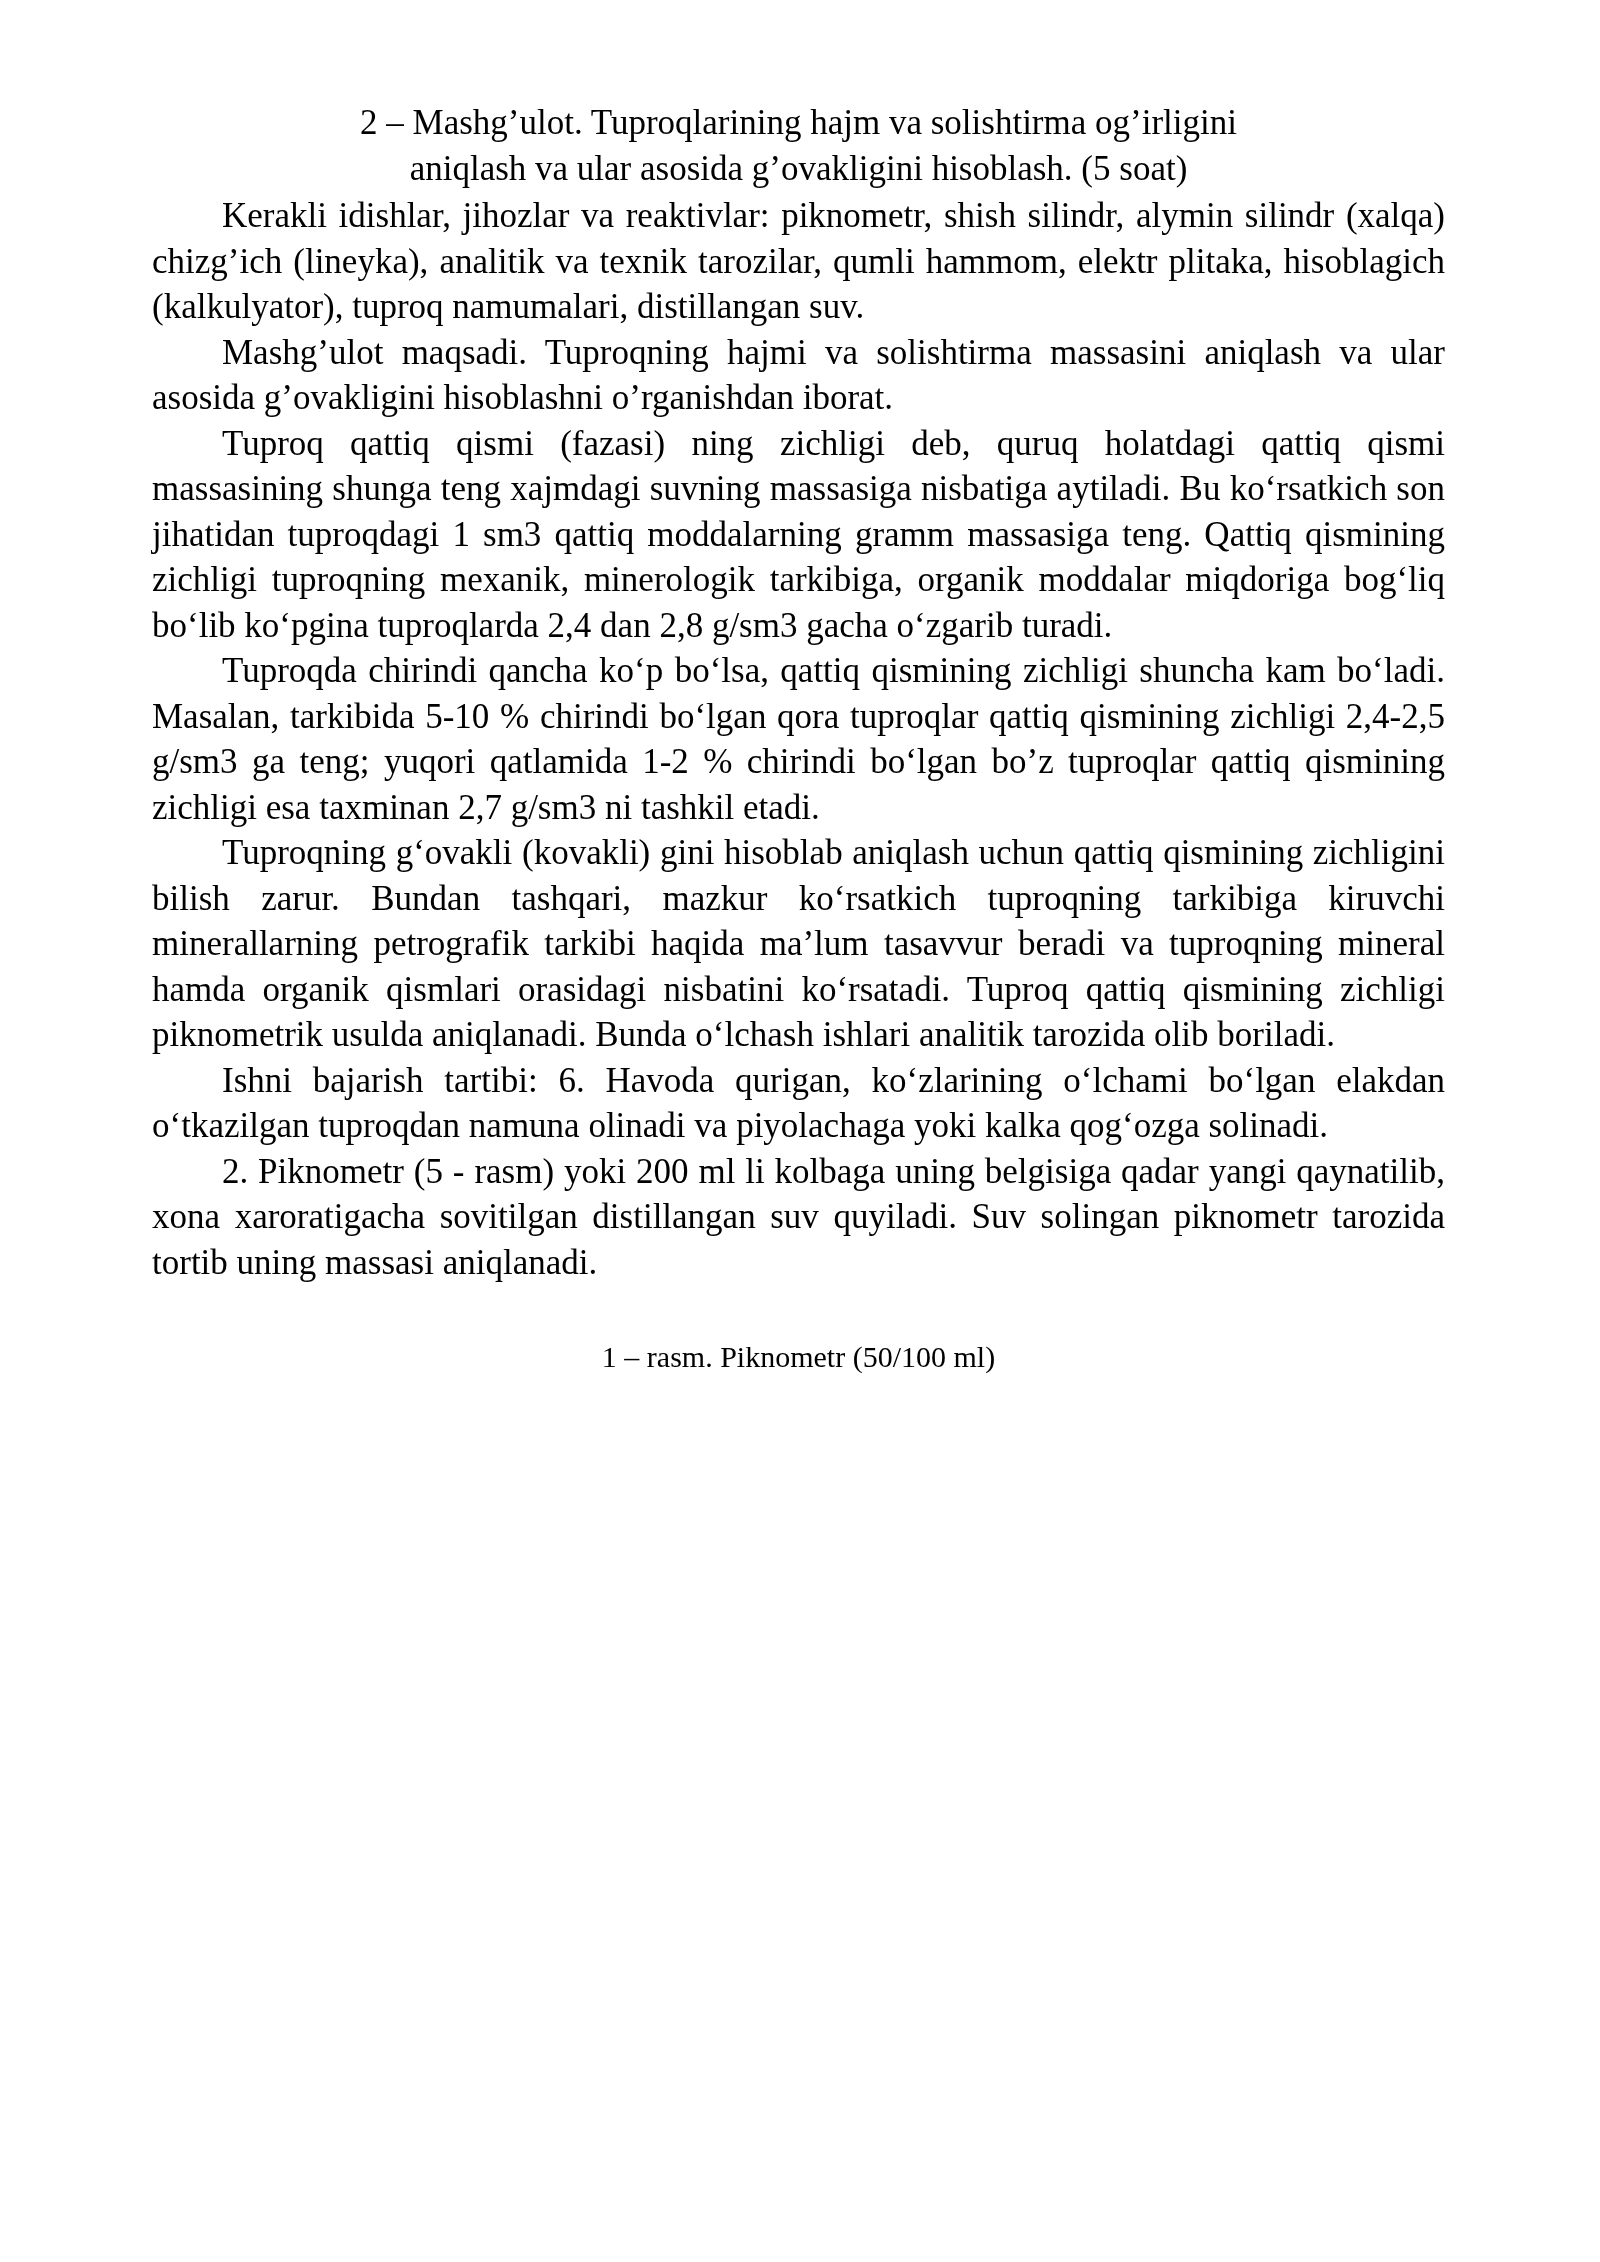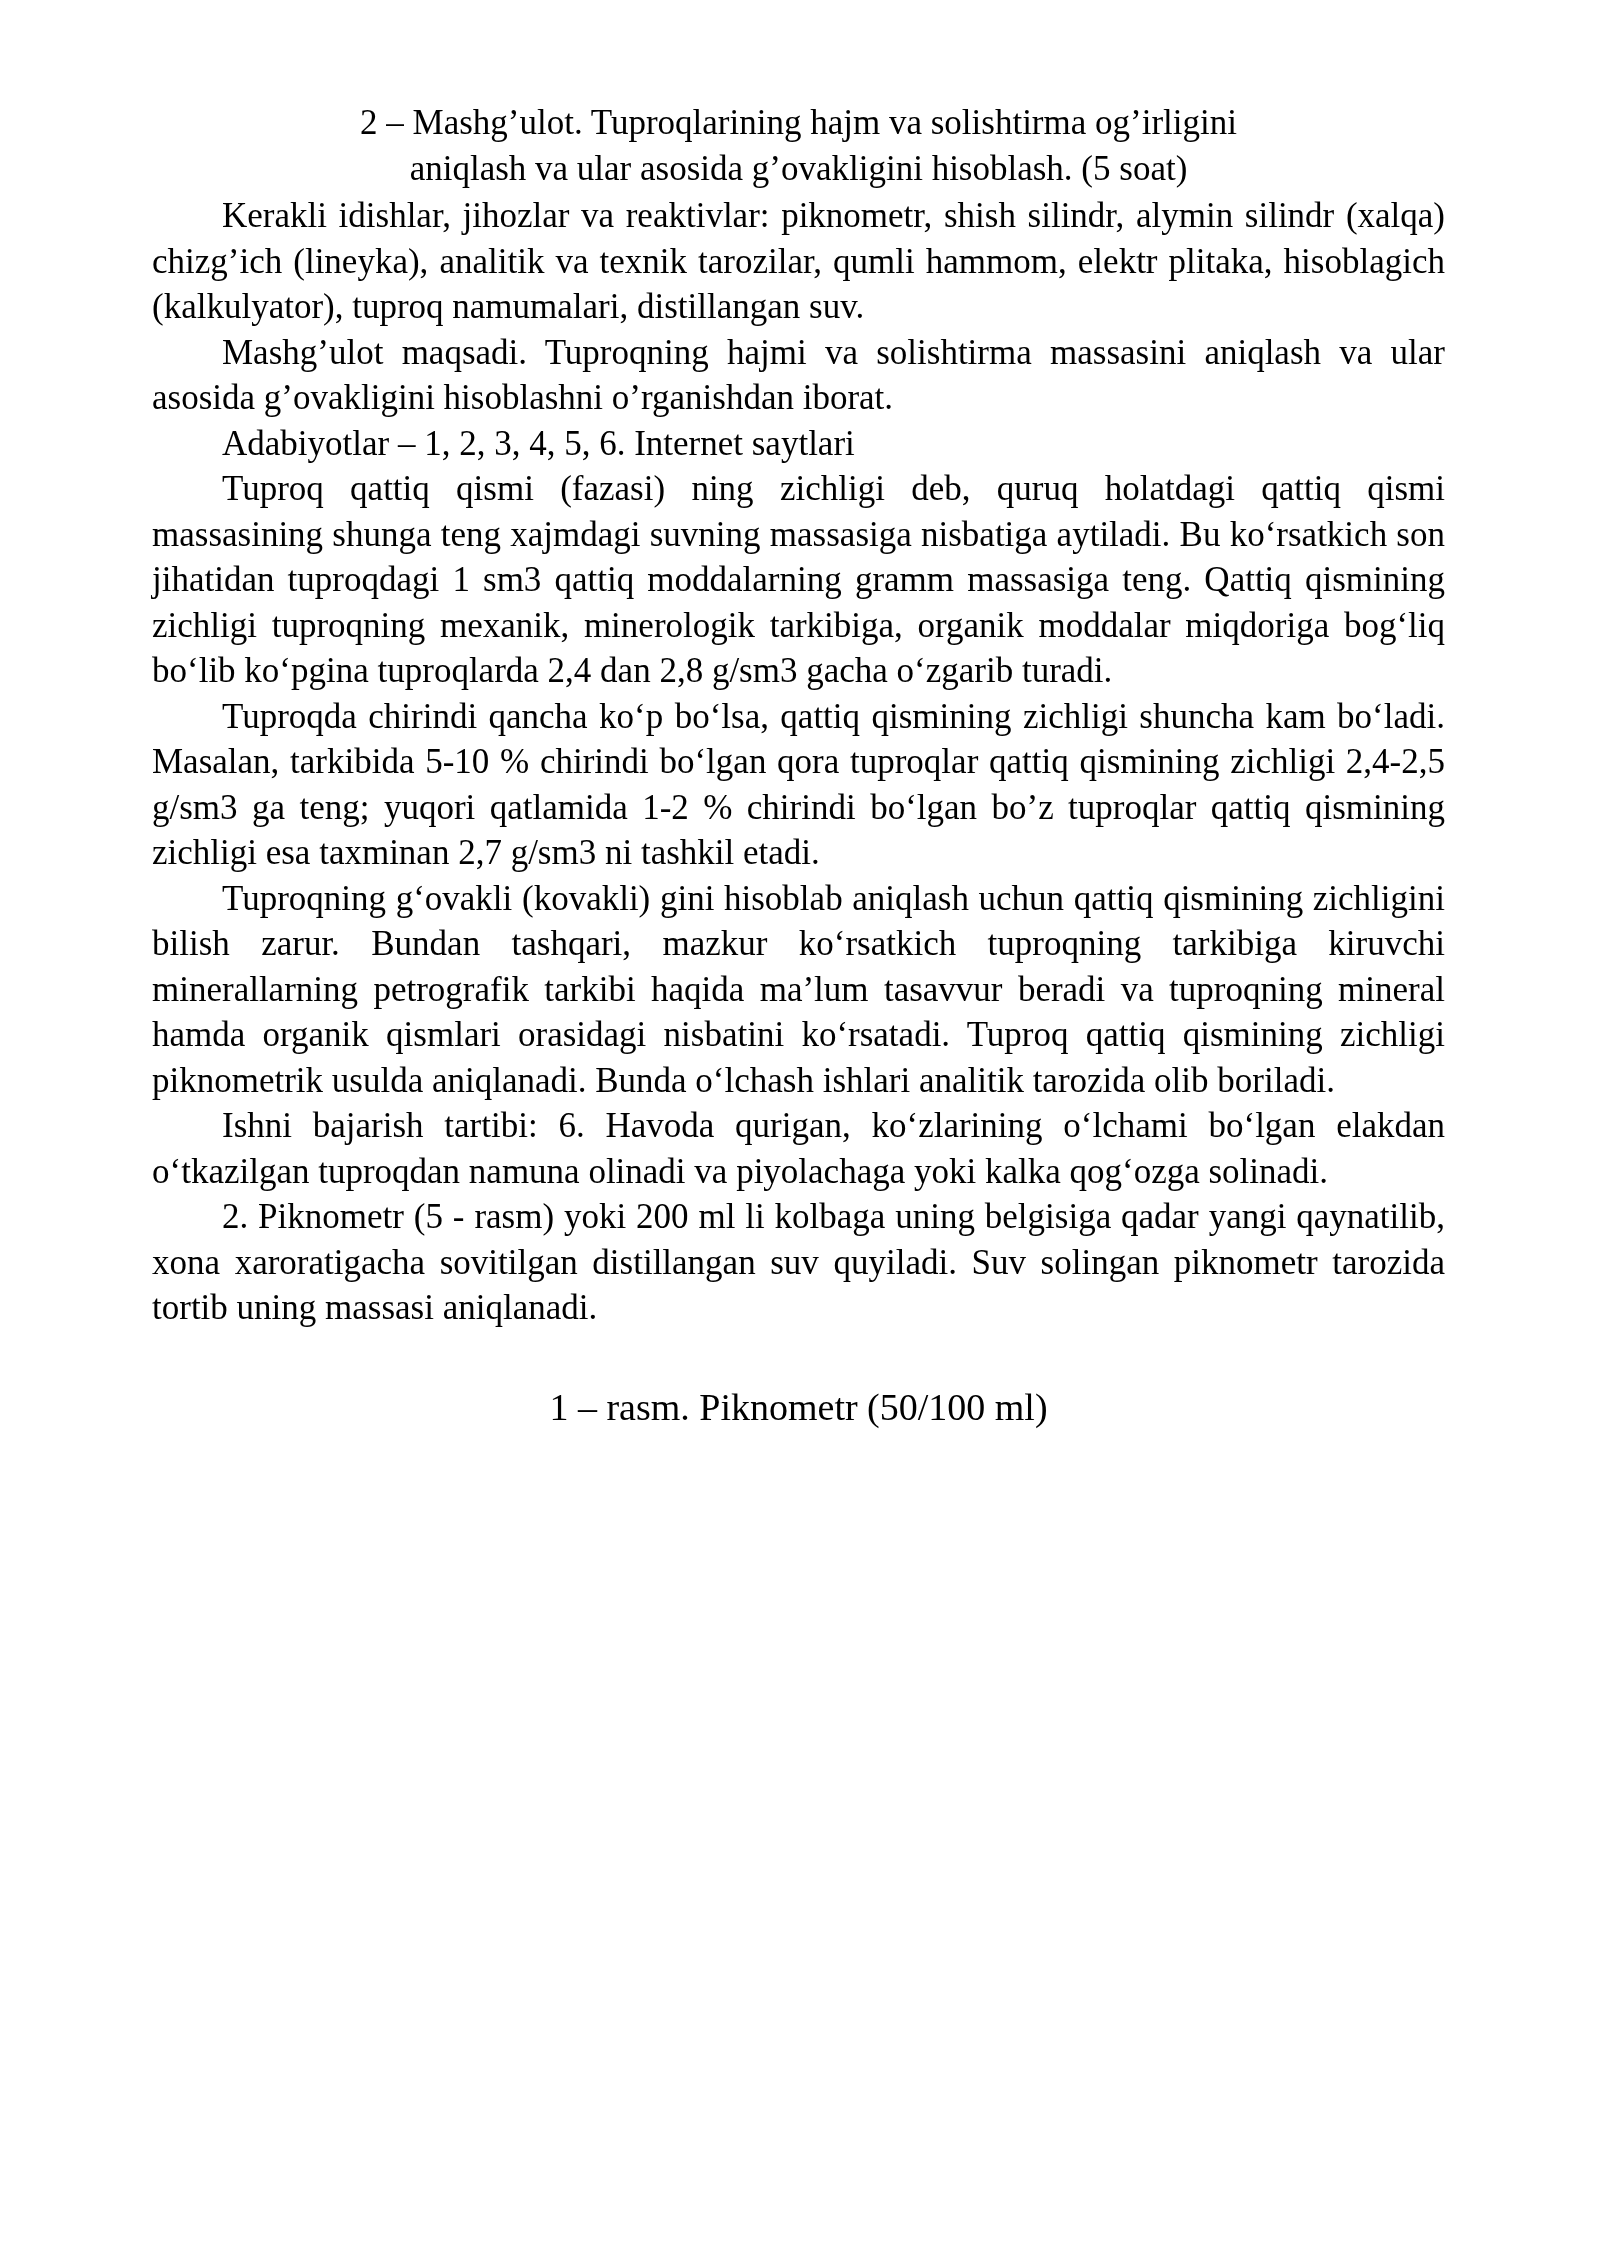--- a/index.html
+++ b/index.html
@@ -40,37 +40,36 @@
     text-justify: inter-word;
     text-indent: 70px;
     hyphens: none;
   }
   p.body-para.no-justify {
     text-align: left;
   }
   .figure-caption {
     margin-top: 52px;
     text-align: center;
-    font-size: 38px;
+    font-size: 30px;
     line-height: 1.30;
   }
 </style>
 </head>
 <body>
 
 <div class="page">
 
   <div class="doc-title">
     <span class="title-line">2 – Mashg’ulot.  Tuproqlarining hajm va solishtirma og’irligini</span>
     <span class="title-line">aniqlash va ular asosida g’ovakligini hisoblash. (5 soat)</span>
   </div>
 
   <p class="body-para">Kerakli idishlar, jihozlar va reaktivlar: piknometr, shish silindr, alymin silindr (xalqa) chizg’ich (lineyka), analitik va texnik tarozilar, qumli hammom, elektr plitaka, hisoblagich (kalkulyator), tuproq namumalari, distillangan suv.</p>
   <p class="body-para">Mashg’ulot maqsadi. Tuproqning hajmi va solishtirma massasini aniqlash va ular asosida g’ovakligini hisoblashni o’rganishdan iborat.</p>
-  <p class="body-para no-justify">Adabiyotlar – 1, 2, 3, 4, 5, 6. Internet saytlari</p>
   <p class="body-para">Tuproq qattiq qismi (fazasi) ning zichligi deb, quruq holatdagi qattiq qismi massasining shunga teng xajmdagi suvning massasiga nisbatiga aytiladi. Bu koʻrsatkich son jihatidan tuproqdagi 1 sm3 qattiq moddalarning gramm massasiga teng. Qattiq qismining zichligi tuproqning mexanik, minerologik tarkibiga, organik moddalar miqdoriga bogʻliq boʻlib koʻpgina tuproqlarda 2,4 dan 2,8 g/sm3 gacha oʻzgarib turadi.</p>
   <p class="body-para">Tuproqda chirindi qancha koʻp boʻlsa, qattiq qismining zichligi shuncha kam boʻladi. Masalan, tarkibida 5-10 % chirindi boʻlgan qora tuproqlar qattiq qismining zichligi 2,4-2,5 g/sm3 ga teng; yuqori qatlamida 1-2 % chirindi boʻlgan bo’z tuproqlar qattiq qismining zichligi esa taxminan 2,7 g/sm3 ni tashkil etadi.</p>
   <p class="body-para">Tuproqning gʻovakli (kovakli) gini hisoblab aniqlash uchun qattiq qismining zichligini bilish zarur. Bundan tashqari, mazkur koʻrsatkich tuproqning tarkibiga kiruvchi minerallarning petrografik tarkibi haqida ma’lum tasavvur beradi va tuproqning mineral hamda organik qismlari orasidagi nisbatini koʻrsatadi. Tuproq qattiq qismining zichligi piknometrik usulda aniqlanadi. Bunda oʻlchash ishlari analitik tarozida olib boriladi.</p>
   <p class="body-para">Ishni bajarish tartibi: 6. Havoda qurigan, koʻzlarining oʻlchami boʻlgan elakdan oʻtkazilgan tuproqdan   namuna olinadi   va piyolachaga yoki kalka qogʻozga solinadi.</p>
   <p class="body-para">2. Piknometr (5 - rasm) yoki 200 ml li kolbaga uning belgisiga qadar yangi qaynatilib, xona xaroratigacha sovitilgan distillangan suv quyiladi. Suv solingan piknometr tarozida tortib uning massasi aniqlanadi.</p>
 
   <div class="figure-caption">1 – rasm. Piknometr (50/100 ml)</div>
 
 </div>
 

